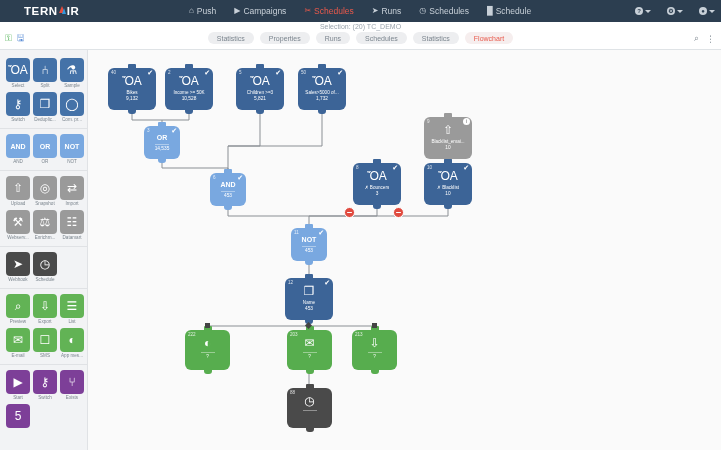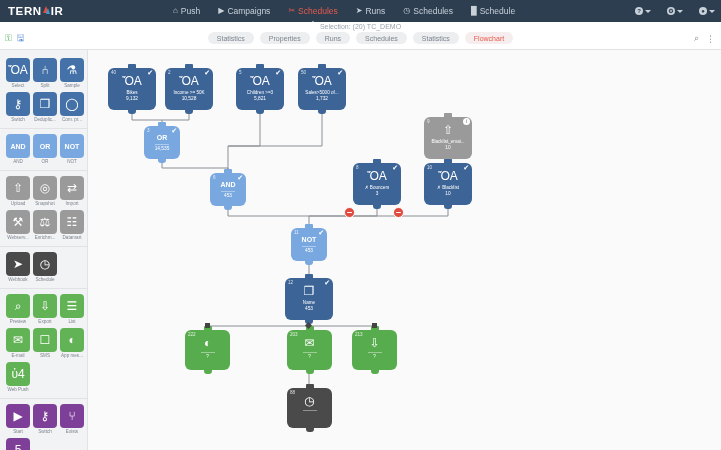--- a/index.html
+++ b/index.html
@@ -6,21 +6,21 @@
   html, body {
     width: 721px; height: 450px;
     font-family: "Liberation Sans", sans-serif;
     background: #ffffff; overflow: hidden;
   }
   #app { position: relative; width: 721px; height: 450px; }
 
   
   .navbar {
     position: absolute; top: 0; left: 0; width: 721px; height: 22px;
-    background: #2c3e50; display: flex; align-items: center;
+    background: #2c3e50; display: flex; align-items: center; padding-left: 16px;
   }
   .logo {
     color: #ffffff; font-size: 11.5px; font-weight: bold;
     letter-spacing: 0.6px; padding-left: 8px; width: 130px;
     display: flex; align-items: center;
   }
   .logo .lg-a { position: relative; display: inline-block; }
   .logo .lg-a .tri-r { position: absolute; left: 1px; top: 1px;
      width: 0; height: 0; border-left: 3px solid transparent;
      border-right: 3px solid transparent; border-bottom: 7px solid #e74c3c; }
@@ -353,26 +353,20 @@
           </div>
           <div class="pitem">
             <div class="ptile green">☐</div>
             <div class="plabel">SMS</div>
           </div>
           <div class="pitem">
             <div class="ptile green">◐</div>
             <div class="plabel">App mes...</div>
           </div>
         </div>
-        <div class="prow">
-          <div class="pitem">
-            <div class="ptile green">ὑ4</div>
-            <div class="plabel">Web Push</div>
-          </div>
-        </div>
       </div>
       <div class="pgroup">
         <div class="prow">
           <div class="pitem">
             <div class="ptile purple">▶</div>
             <div class="plabel">Start</div>
           </div>
           <div class="pitem">
             <div class="ptile purple">⚷</div>
             <div class="plabel">Switch</div>

